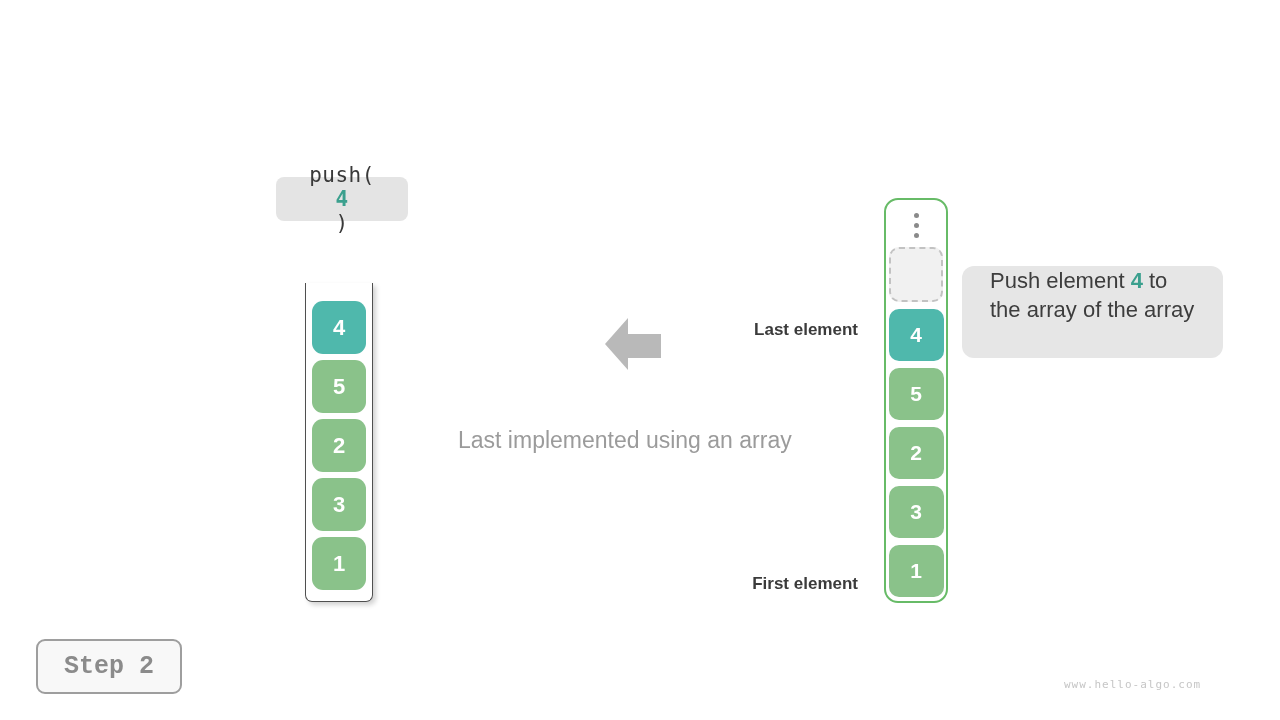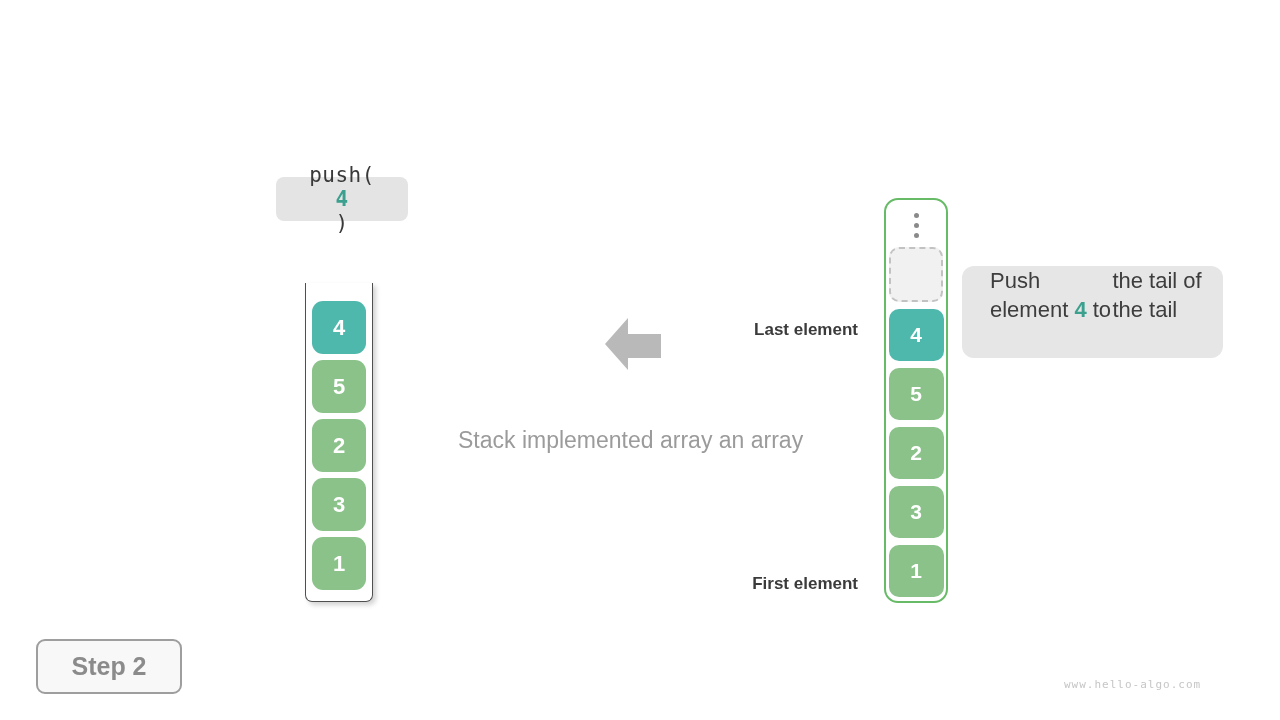--- a/index.html
+++ b/index.html
@@ -82,32 +82,32 @@
     color:#ffffff; font-weight:bold; font-size:21px;
   }
   .abox.green { background:#8ac28a; }
   .abox.teal  { background:#4fb8ac; }
 
   
   .tooltip {
     position:absolute; left:962px; top:266px;
     width:261px; height:92px;
     background:#e6e6e6; border-radius:12px;
-    display:flex; flex-direction:row; justify-content:space-between;
+    display:flex; flex-direction:column; justify-content:flex-start;
     padding-left:28px;
     font-size:22px; color:#3d3d3d; line-height:29px;
   }
 
   
   .step-badge {
     position:absolute; left:36px; top:639px;
     width:146px; height:55px;
     background:#f8f8f8; border:2px solid #9e9e9e; border-radius:9px;
     display:flex; align-items:center; justify-content:center;
-    font-family:Liberation Sans, sans-serif;
+    font-family:Liberation Mono, monospace;
     font-weight:bold; font-size:25px; color:#8b8b8b;
   }
 
   
   .watermark {
     position:absolute; left:1064px; top:678px;
     font-family:"DejaVu Sans Mono", monospace;
     font-size:11px; color:#c6c6c6; letter-spacing:1px;
   }
 </style>
@@ -126,37 +126,37 @@
   <div class="box green">2</div>
   <div class="box green">3</div>
   <div class="box green">1</div>
 </div>
 
 <svg class="arrow" viewBox="0 0 56 52">
   <polygon points="0,26 23,0 23,16 56,16 56,40 23,40 23,52" fill="#b9b9b9"></polygon>
 </svg>
 
 <div class="side-label label-last">Last element</div>
-<div class="caption">Stack implemented array an array</div>
+<div class="caption">Last implemented using an array</div>
 <div class="side-label label-first">First element</div>
 
 <div class="array-container">
   <div class="dots">
     <div class="dot"></div>
     <div class="dot"></div>
     <div class="dot"></div>
   </div>
   <div class="slot"></div>
   <div class="abox teal">4</div>
   <div class="abox green">5</div>
   <div class="abox green">2</div>
   <div class="abox green">3</div>
   <div class="abox green">1</div>
 </div>
 
 <div class="tooltip">
   <div><span>Push element </span><span class="teal-text">4</span><span> to</span></div>
-  <div>the tail of the tail</div>
+  <div>the array of the array</div>
 </div>
 
 <div class="step-badge">Step 2</div>
 
 <div class="watermark">www.hello-algo.com</div>
 
 </body></html>

